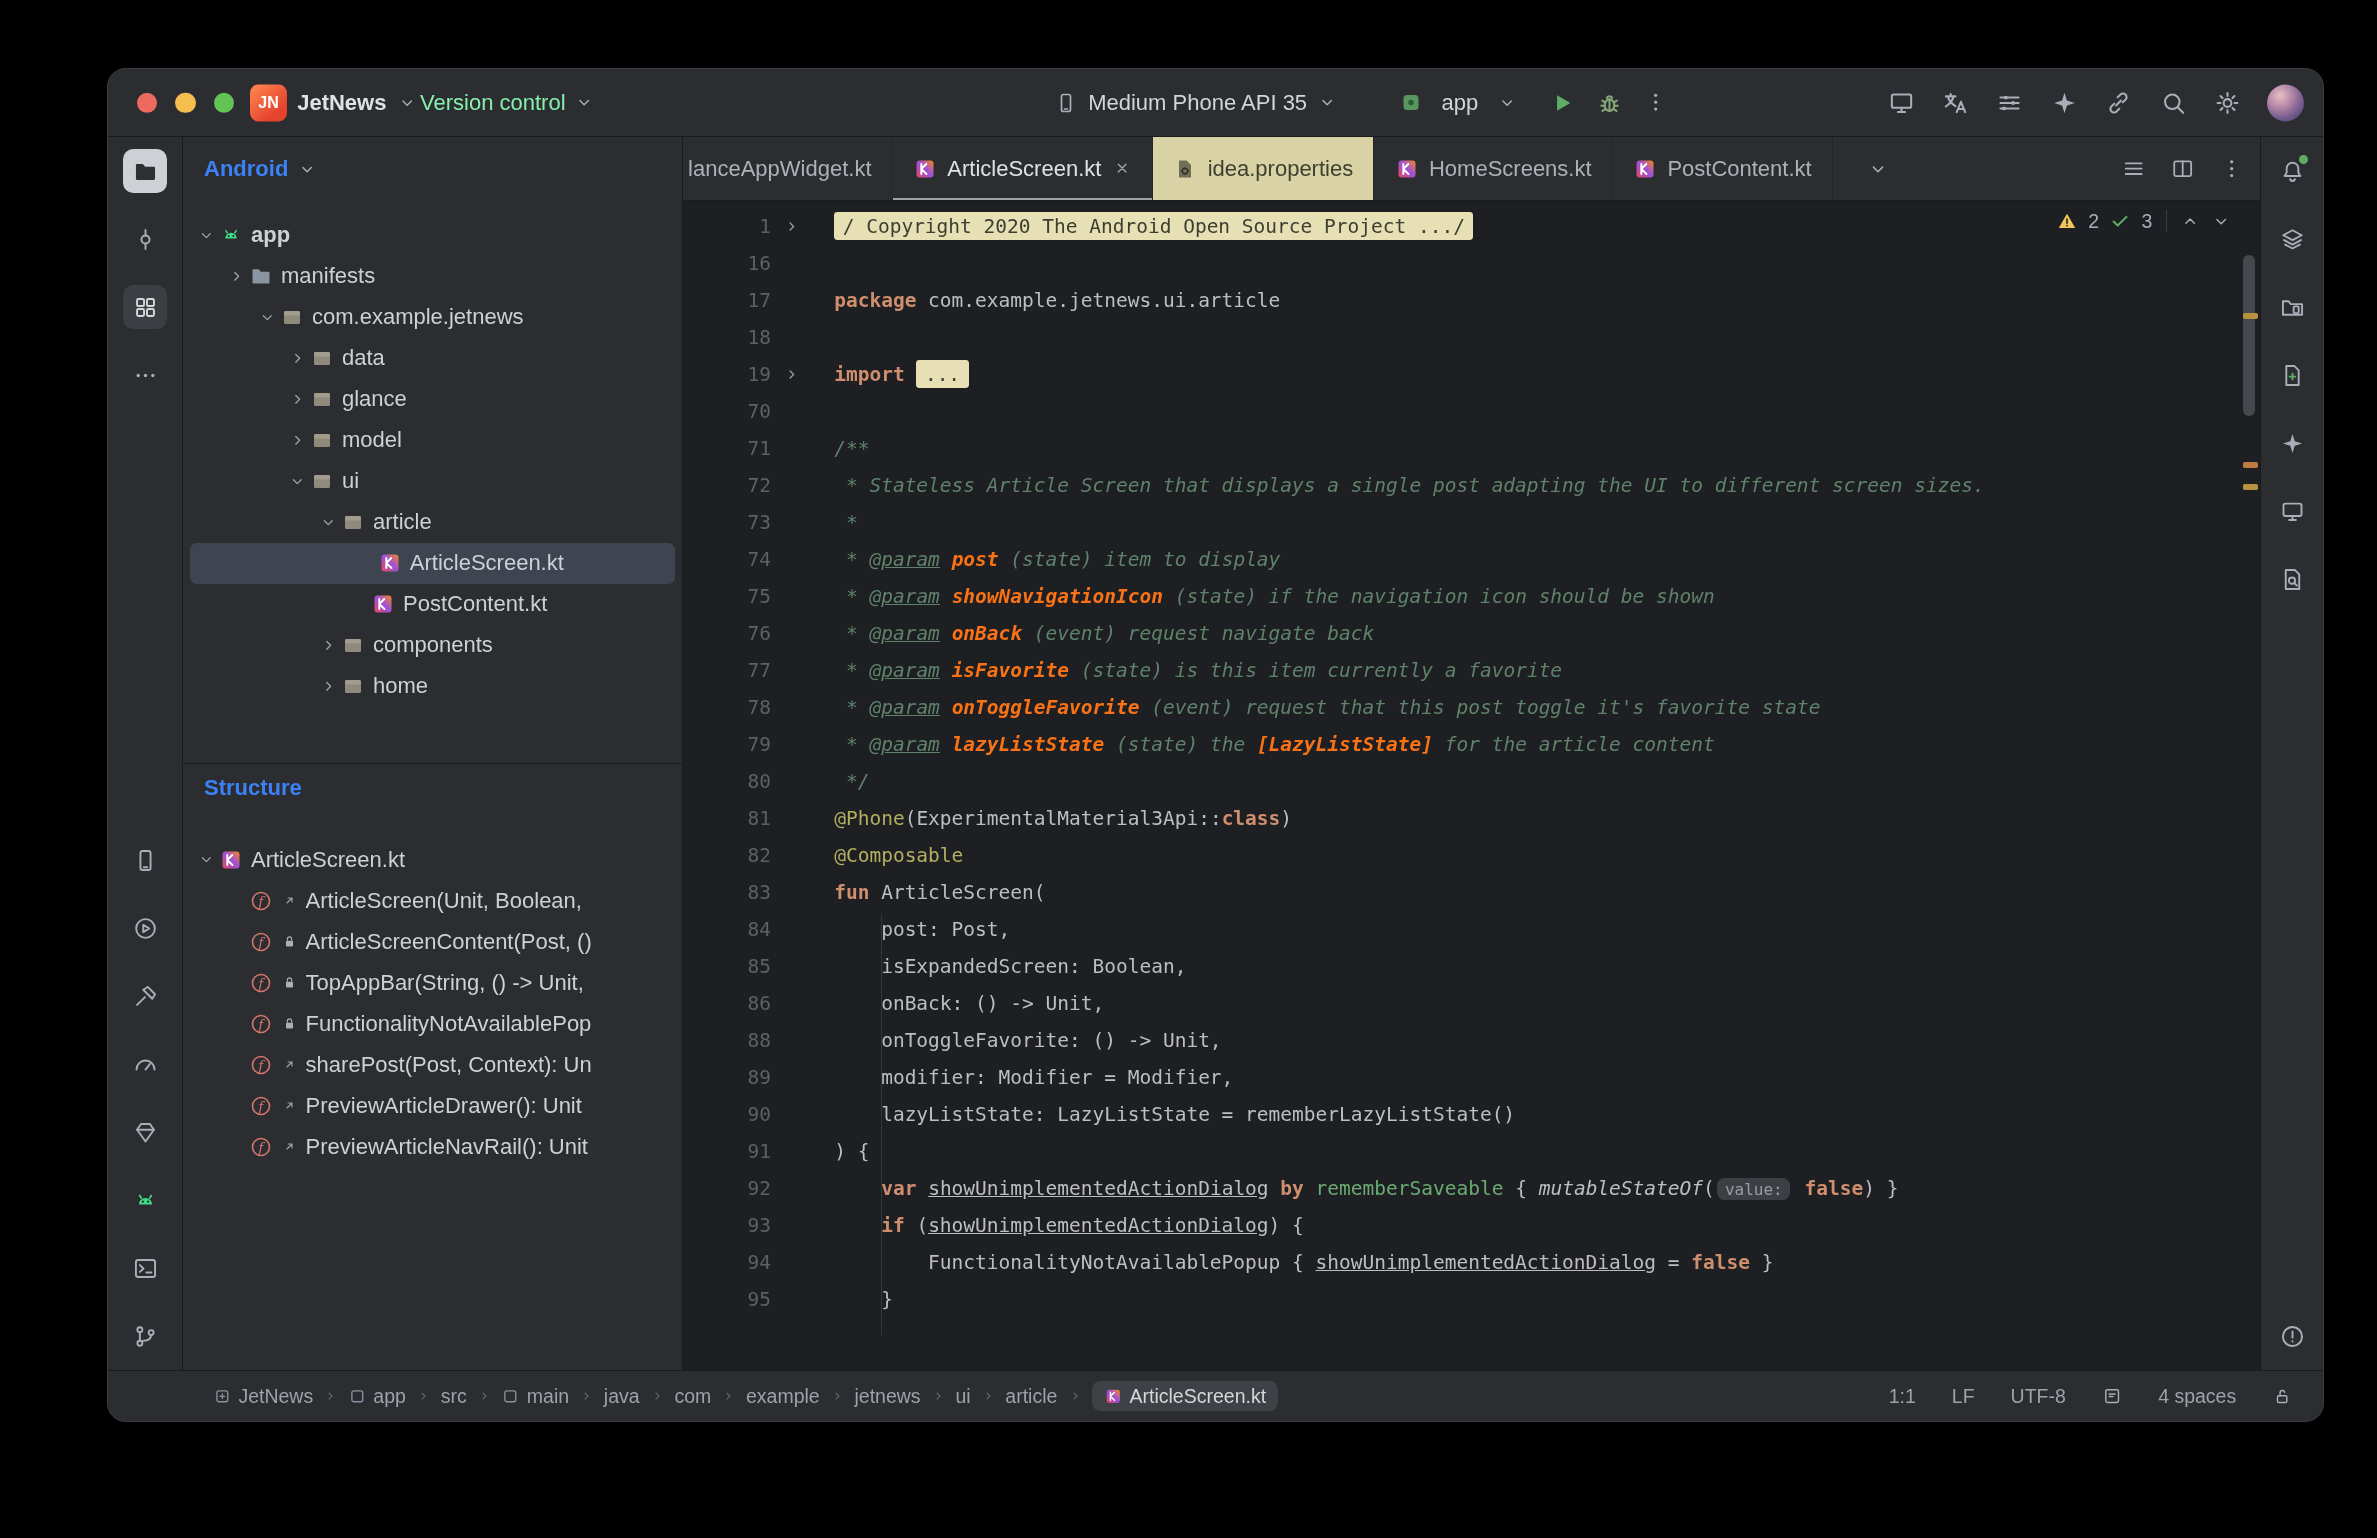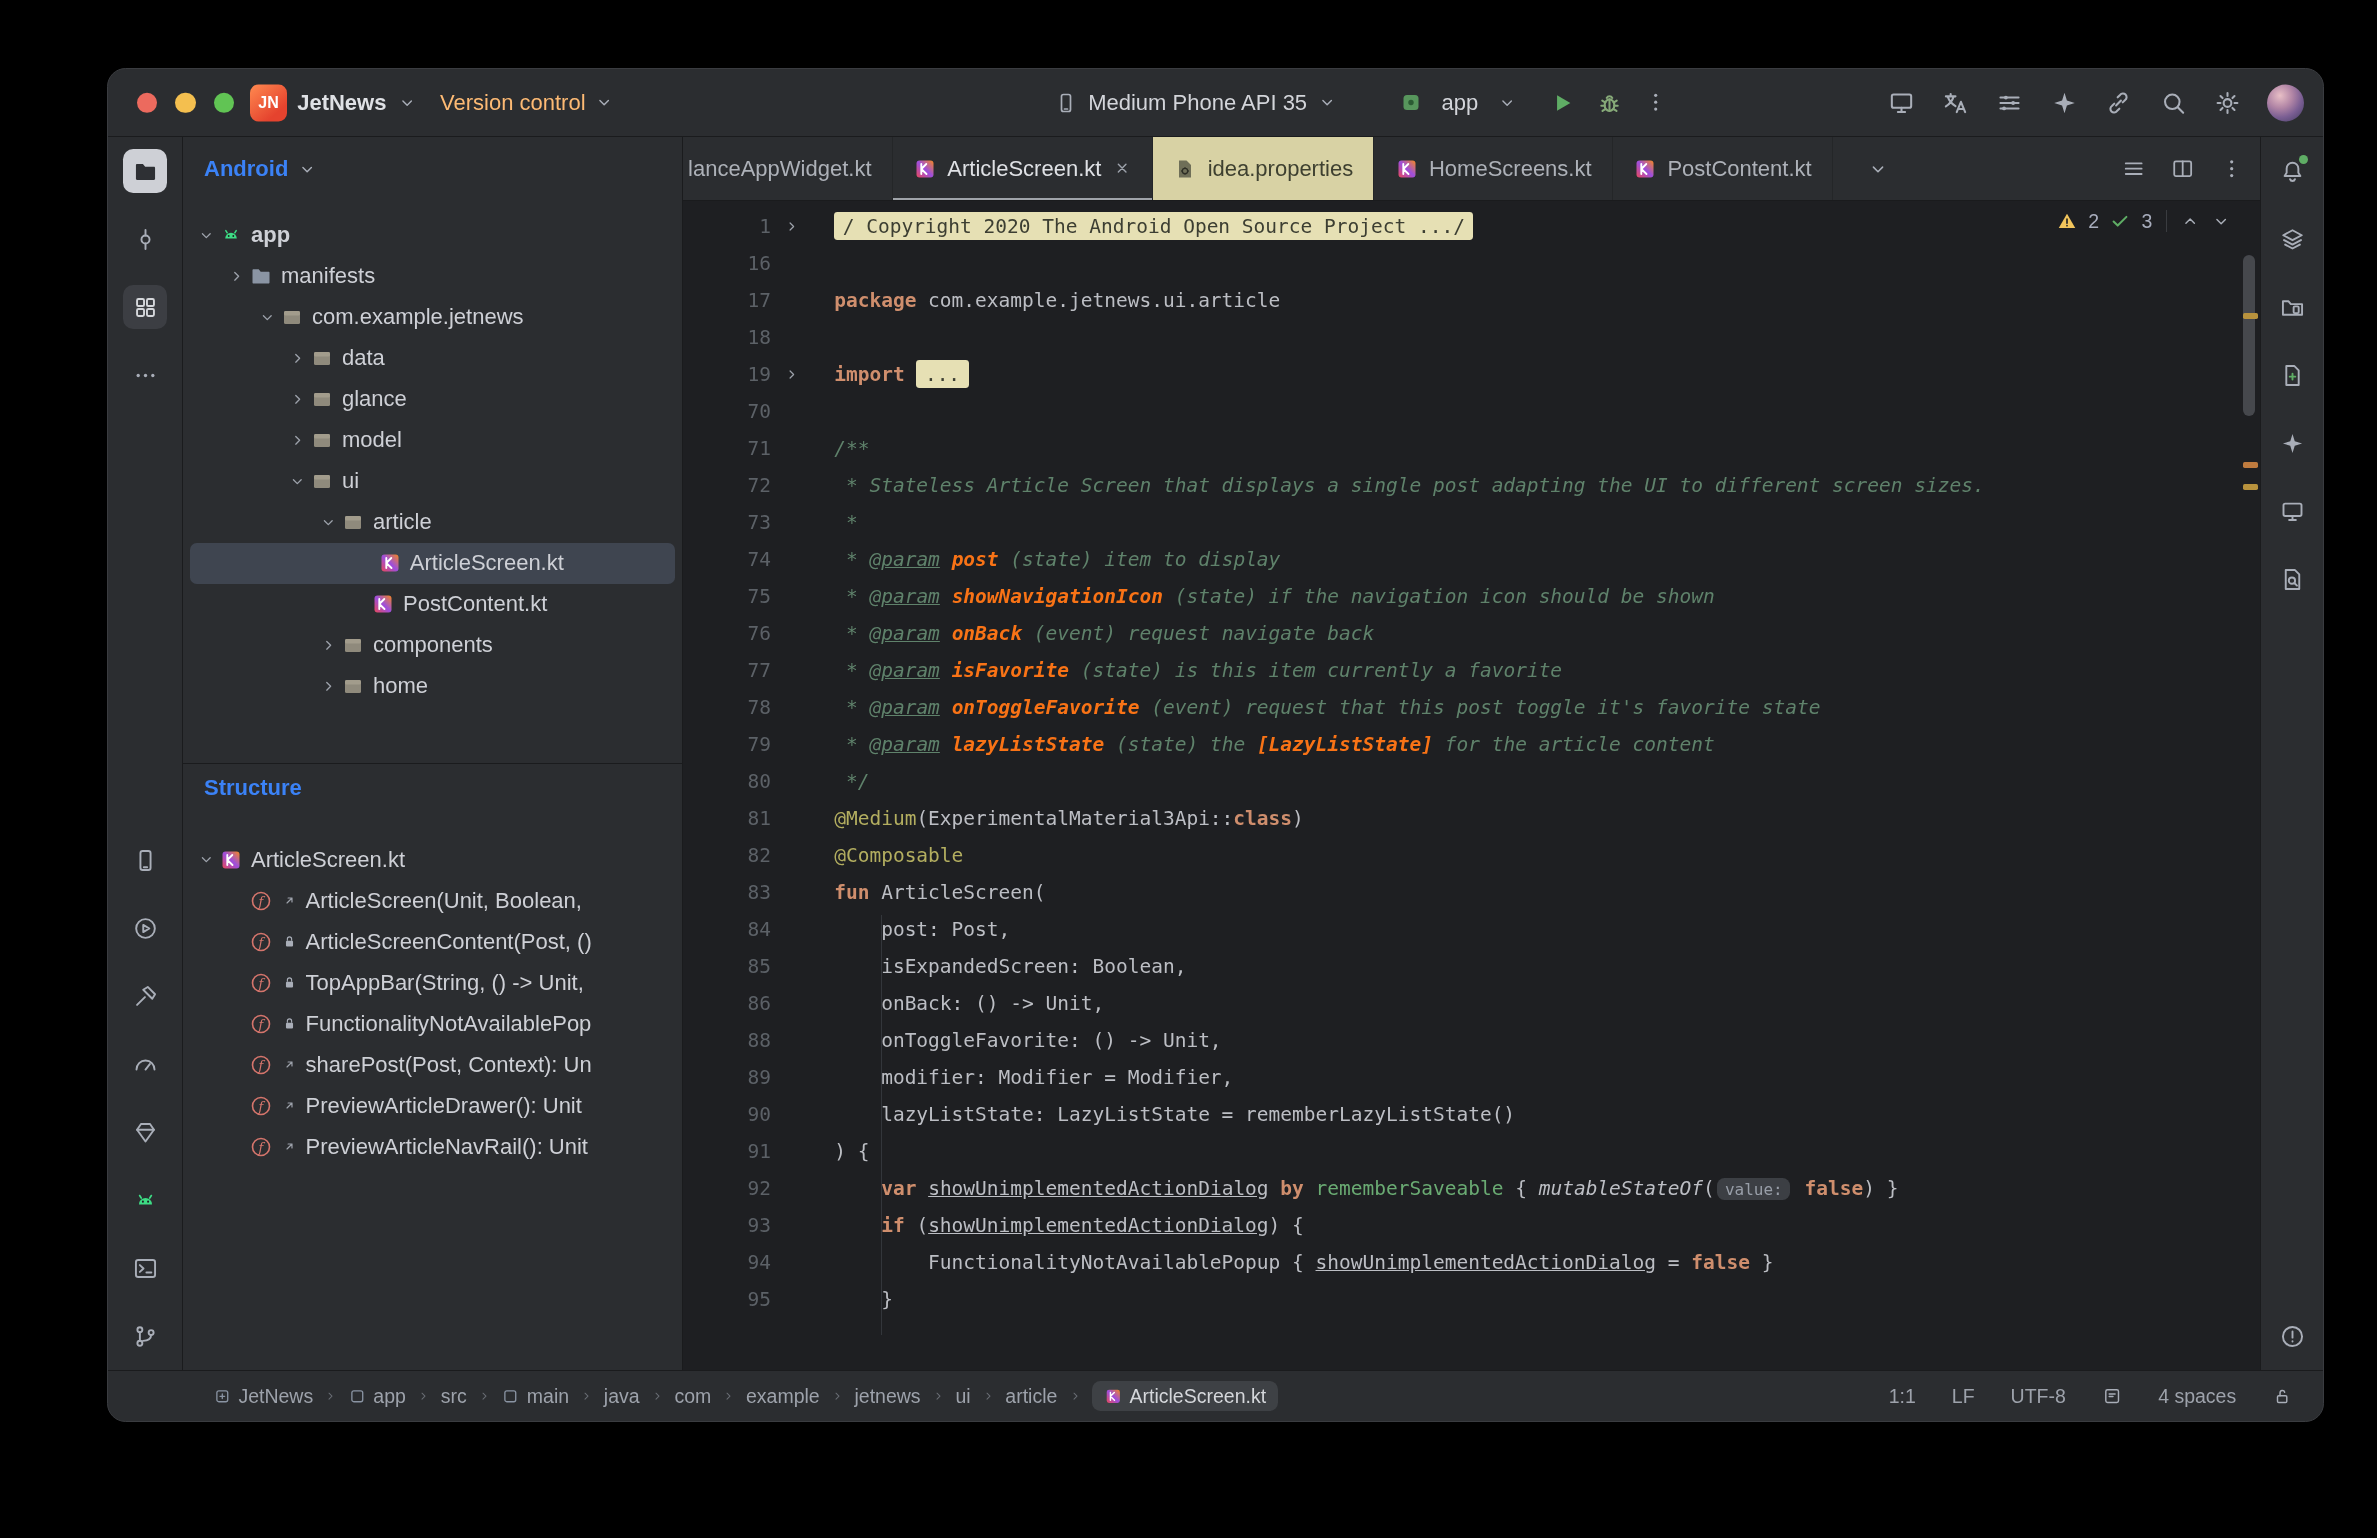--- a/index.html
+++ b/index.html
@@ -17,21 +17,21 @@
 
 .titlebar{position:absolute;left:0;top:0;right:0;height:68px;border-bottom:0.8px solid #1A1B1D}
 .tb-group{position:absolute;top:50%;transform:translateY(-50%);display:flex;align-items:center}
 .lights{left:29px;gap:18px}
 .light{width:20.3px;height:20.3px;border-radius:50%;display:inline-block}
 .light.red{background:#EC6A5E}.light.yellow{background:#F4BF4F}.light.green{background:#61C454}
 .jn-logo{width:37px;height:37px;border-radius:8.5px;background:linear-gradient(140deg,#FF8A50,#E5432E 75%);
   color:#fff;font-weight:700;font-size:16px;display:flex;align-items:center;justify-content:center}
 .proj-widget{left:142px;gap:10.2px}
 .proj-name{font-size:22px;font-weight:700;color:#DFE1E5}
-.vcs-widget{left:332px;gap:8.5px;color:#fdba74;font-size:22px}
+.vcs-widget{left:312px;gap:8.5px;color:#86efac;font-size:22px}
 .device-widget{left:946px;gap:10.2px;font-size:22px;color:#D3D5DA}
 .run-widget{left:1291px;gap:18.6px;font-size:22px;color:#D3D5DA}
 .tb-right{right:18.6px;gap:25.4px}
 .avatar{width:37px;height:37px;border-radius:50%;
   background:radial-gradient(circle at 35% 30%,#E8BFC6 0%,#B286A6 35%,#7A5E93 62%,#3E3A5E 100%)}
 
 
 .left-rail{position:absolute;left:0;top:68px;bottom:51px;width:75px;border-right:0.8px solid #1A1B1D;
   display:flex;flex-direction:column}
 .right-rail{position:absolute;right:0;top:68px;bottom:51px;width:63px;border-left:0.8px solid #1A1B1D;
@@ -838,21 +838,21 @@
               <span class="lnum">80</span>
               <span class="fold-slot"></span>
             </span>
             <span class="codetxt"><span class="s-doc"> */</span></span>
           </div>
           <div class="line">
             <span class="gut">
               <span class="lnum">81</span>
               <span class="fold-slot"></span>
             </span>
-            <span class="codetxt"><span class="s-ann">@Medium</span><span class="s-d">(ExperimentalMaterial3Api::</span><span class="s-k">class</span><span class="s-d">)</span></span>
+            <span class="codetxt"><span class="s-ann">@Phone</span><span class="s-d">(ExperimentalMaterial3Api::</span><span class="s-k">class</span><span class="s-d">)</span></span>
           </div>
           <div class="line">
             <span class="gut">
               <span class="lnum">82</span>
               <span class="fold-slot"></span>
             </span>
             <span class="codetxt"><span class="s-ann">@Composable</span></span>
           </div>
           <div class="line">
             <span class="gut">

